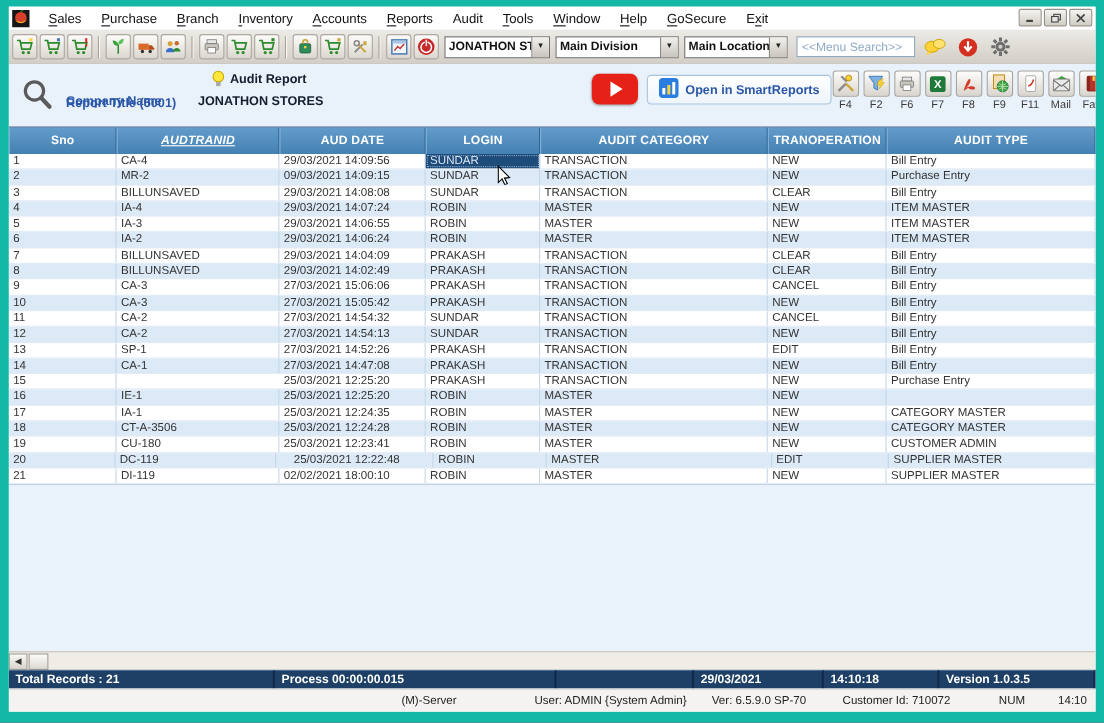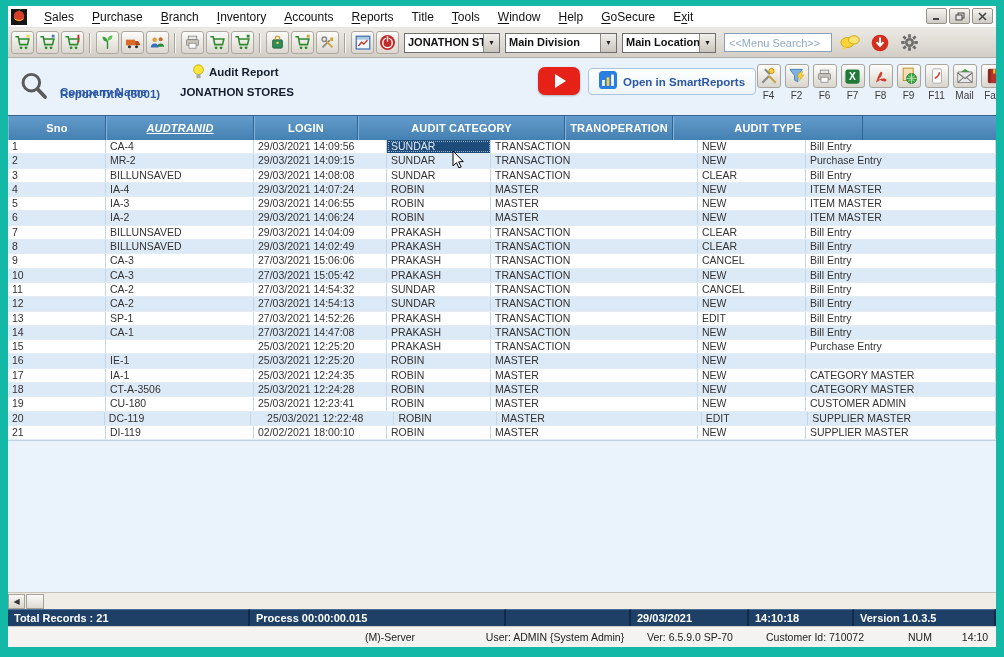--- a/index.html
+++ b/index.html
@@ -94,21 +94,21 @@
             <path d="M2.6 8.6c1.2 4.4 9.6 4.4 10.8 0-2.2 3.2-8.6 3.2-10.8 0z" fill="#f4c22a"></path>
             <path d="M8 2.2C8 1 9 .4 10 .4" stroke="#2a8a2a" stroke-width="1" fill="none"></path>
           </svg></span>
       <div id="menu-items" style="display:flex;align-items:center;">
           <div class="menu-item"><u>S</u>ales</div>
           <div class="menu-item"><u>P</u>urchase</div>
           <div class="menu-item"><u>B</u>ranch</div>
           <div class="menu-item"><u>I</u>nventory</div>
           <div class="menu-item"><u>A</u>ccounts</div>
           <div class="menu-item"><u>R</u>eports</div>
-          <div class="menu-item">Title</div>
+          <div class="menu-item">Audit</div>
           <div class="menu-item"><u>T</u>ools</div>
           <div class="menu-item"><u>W</u>indow</div>
           <div class="menu-item"><u>H</u>elp</div>
           <div class="menu-item"><u>G</u>oSecure</div>
           <div class="menu-item">E<u>x</u>it</div>
         </div>
       <div class="win-controls">
         <button class="wc">
             <svg width="9" height="9" viewBox="0 0 9 9">
               <rect x="1" y="6" width="6" height="2" fill="#444"></rect>
@@ -392,39 +392,40 @@
             </button>
             <div class="flabel">Fav</div>
           </div>
         </div>
     </div>
 
     <div class="grid">
       <div class="ghead" id="grid-header">
           <div class="gh" style="width: 98px;">Sno</div>
           <div class="gh sorted" style="width: 148px;">AUDTRANID</div>
+          <div class="gh" style="width: 133px;">AUD DATE</div>
           <div class="gh" style="width: 104px;">LOGIN</div>
           <div class="gh" style="width: 207px;">AUDIT CATEGORY</div>
           <div class="gh" style="width: 108px;">TRANOPERATION</div>
           <div class="gh" style="width: 190px;">AUDIT TYPE</div>
         </div>
       <div class="gbody" id="grid-body">
           <div class="grow">
             <div class="gc" style="width: 98px;">1</div>
             <div class="gc" style="width: 148px;">CA-4</div>
             <div class="gc" style="width: 133px;">29/03/2021 14:09:56</div>
             <div class="gc sel" style="width: 104px;">SUNDAR</div>
             <div class="gc" style="width: 207px;">TRANSACTION</div>
             <div class="gc" style="width: 108px;">NEW</div>
             <div class="gc" style="width: 190px;">Bill Entry</div>
           </div>
           <div class="grow">
             <div class="gc" style="width: 98px;">2</div>
             <div class="gc" style="width: 148px;">MR-2</div>
-            <div class="gc" style="width: 133px;">29/03/2021 14:09:15</div>
+            <div class="gc" style="width: 133px;">09/03/2021 14:09:15</div>
             <div class="gc" style="width: 104px;">SUNDAR</div>
             <div class="gc" style="width: 207px;">TRANSACTION</div>
             <div class="gc" style="width: 108px;">NEW</div>
             <div class="gc" style="width: 190px;">Purchase Entry</div>
           </div>
           <div class="grow">
             <div class="gc" style="width: 98px;">3</div>
             <div class="gc" style="width: 148px;">BILLUNSAVED</div>
             <div class="gc" style="width: 133px;">29/03/2021 14:08:08</div>
             <div class="gc" style="width: 104px;">SUNDAR</div>

